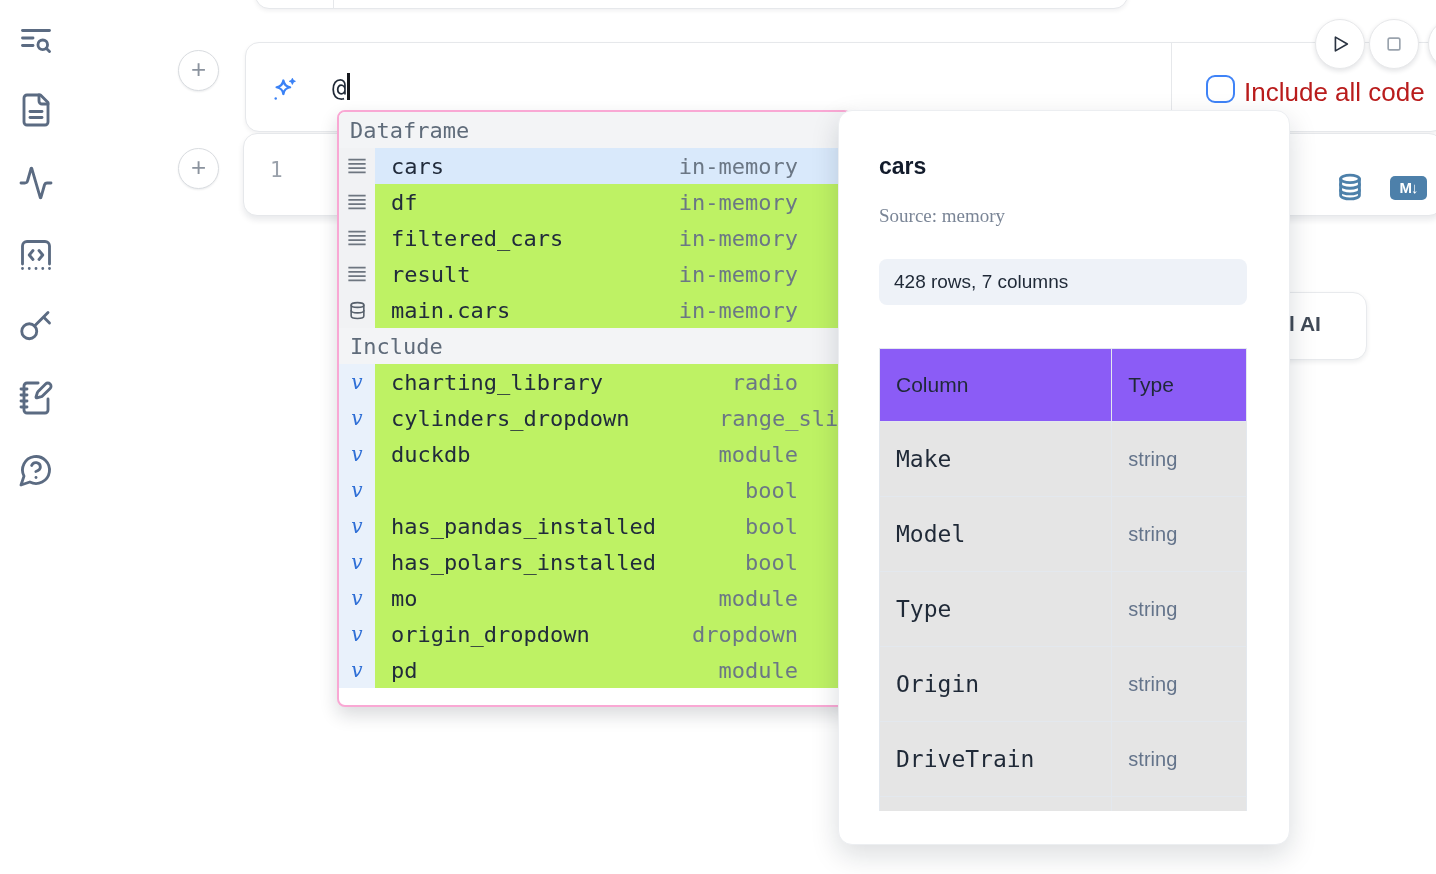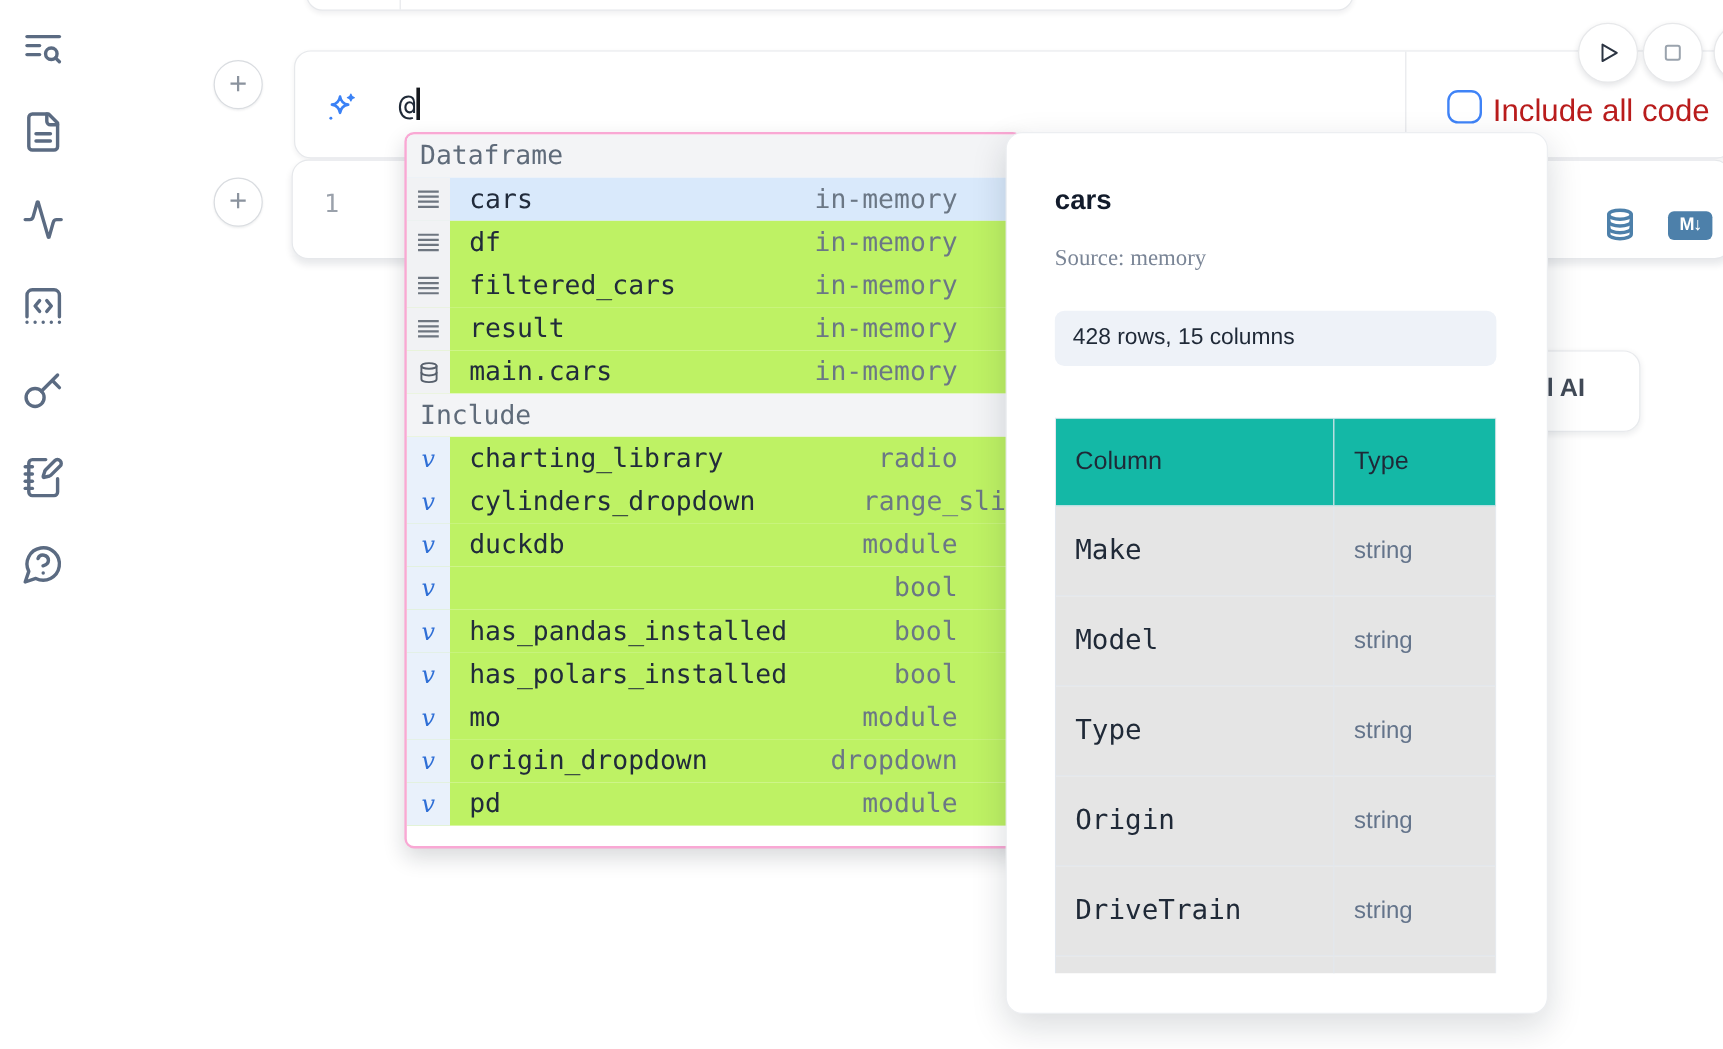--- a/index.html
+++ b/index.html
@@ -84,21 +84,21 @@
            border:1px solid #eceef1; border-radius:14px; z-index:6;
            box-shadow:0 10px 28px rgba(16,24,40,.15); }
   #panel-title { position:absolute; left:40px; top:42px; font-size:23px; font-weight:bold; color:#121b2b; }
   #panel-source { position:absolute; left:40px; top:94px; font-size:19px; color:#7a8596;font-family:Liberation Serif, serif; }
   #shape-badge { position:absolute; left:40px; top:148px; width:368px; height:46px; background:#eef2f8;
                  border-radius:8px; display:flex; align-items:center; padding-left:15px;
                  font-size:19px; color:#1f2937; }
   #ptable-wrap { position:absolute; left:40px; top:237px; width:368px; height:463px; overflow:hidden; }
   #ptable { width:368px; border:1px solid #e3e8ee; border-bottom:none; }
   .trow { display:flex; height:75px; border-bottom:1px solid #e3e8ee; background:#e5e5e5; }
-  .trow.head { height:73px; background:#14b8a6; }
+  .trow.head { height:73px; background:#8b5cf6; }
   .tc1 { width:233px; border-right:1px solid #e3e8ee; display:flex; align-items:center; padding-left:16px; }
   .tc2 { width:134px; display:flex; align-items:center; padding-left:16px; }
   .trow.head .tc1, .trow.head .tc2 { font-size:21px; color:#1f2937; }
   .trow .col-name { font-family:"DejaVu Sans Mono", monospace; font-size:23px; color:#1f2937; }
   .trow .col-type { font-size:20px; color:#64748b; }
 </style>
 </head>
 <body>
 
 <div id="canvas">
@@ -323,21 +323,21 @@
           <span class="vglyph">v</span>
         </span>
       <span class="cname">pd</span>
       <span class="ctype">module</span>
     </div>
   </div>
 
   <div id="panel">
     <div id="panel-title">cars</div>
     <div id="panel-source">Source: memory</div>
-    <div id="shape-badge">428 rows, 15 columns</div>
+    <div id="shape-badge">428 rows, 7 columns</div>
 
     <div id="ptable-wrap">
       <div id="ptable">
         <div class="trow head">
           <div class="tc1">Column</div>
           <div class="tc2">Type</div>
         </div>
         <div class="trow">
           <div class="tc1 col-name">Make</div>
           <div class="tc2 col-type">string</div>

